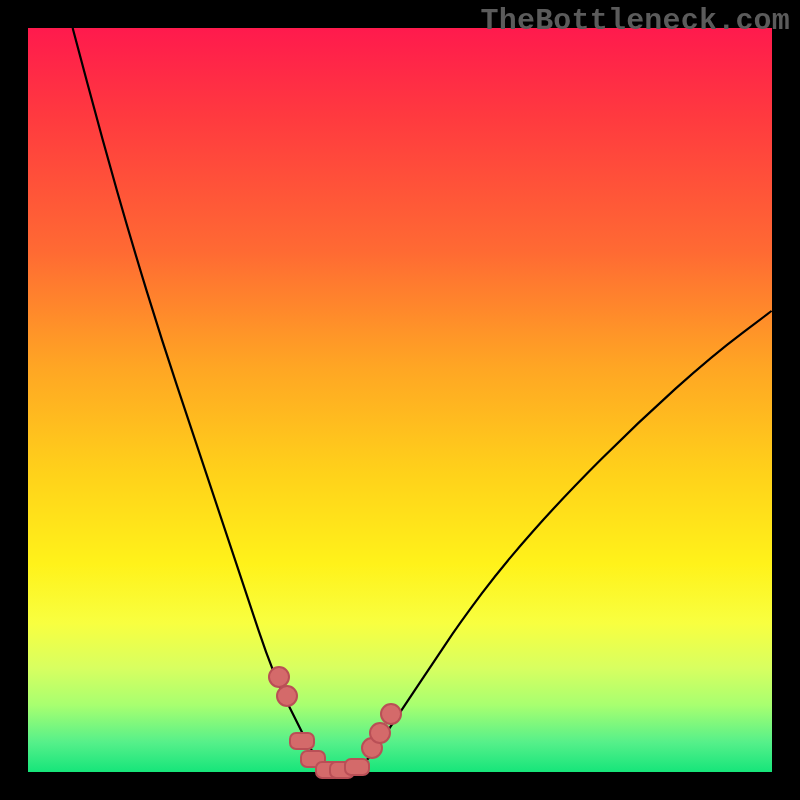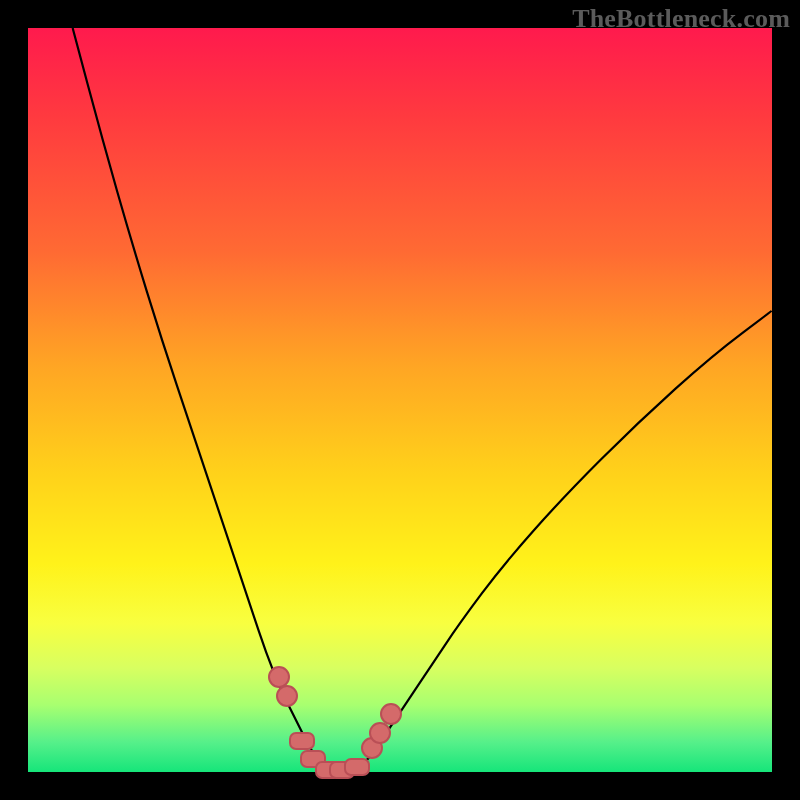--- a/index.html
+++ b/index.html
@@ -36,22 +36,22 @@
       #d8ff60 86%,
       #a8ff70 91%,
       #56f08a 96%,
       #16e57a 100%
     );
   }
   .watermark {
     position: absolute;
     top: 4px;
     right: 10px;
-    font-family: Liberation Serif, serif;
-    font-size: 26px;
+    font-family: Liberation Mono, monospace;
+    font-size: 30px;
     font-weight: 600;
     color: #5b5b5b;
     letter-spacing: 0.2px;
   }
   svg.curves {
     position: absolute;
     left: 0;
     top: 0;
   }
   .marker {

